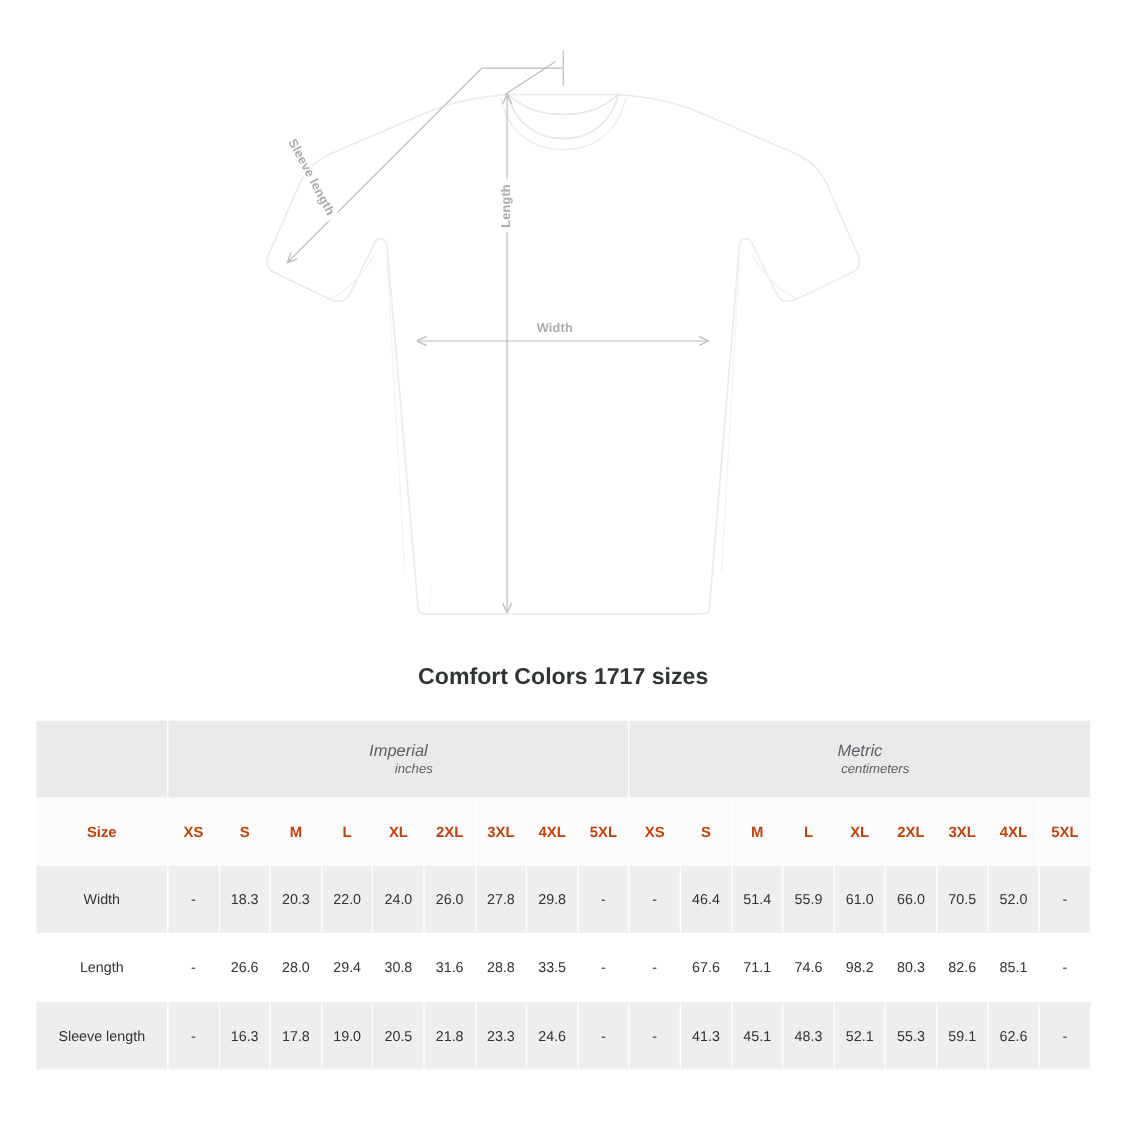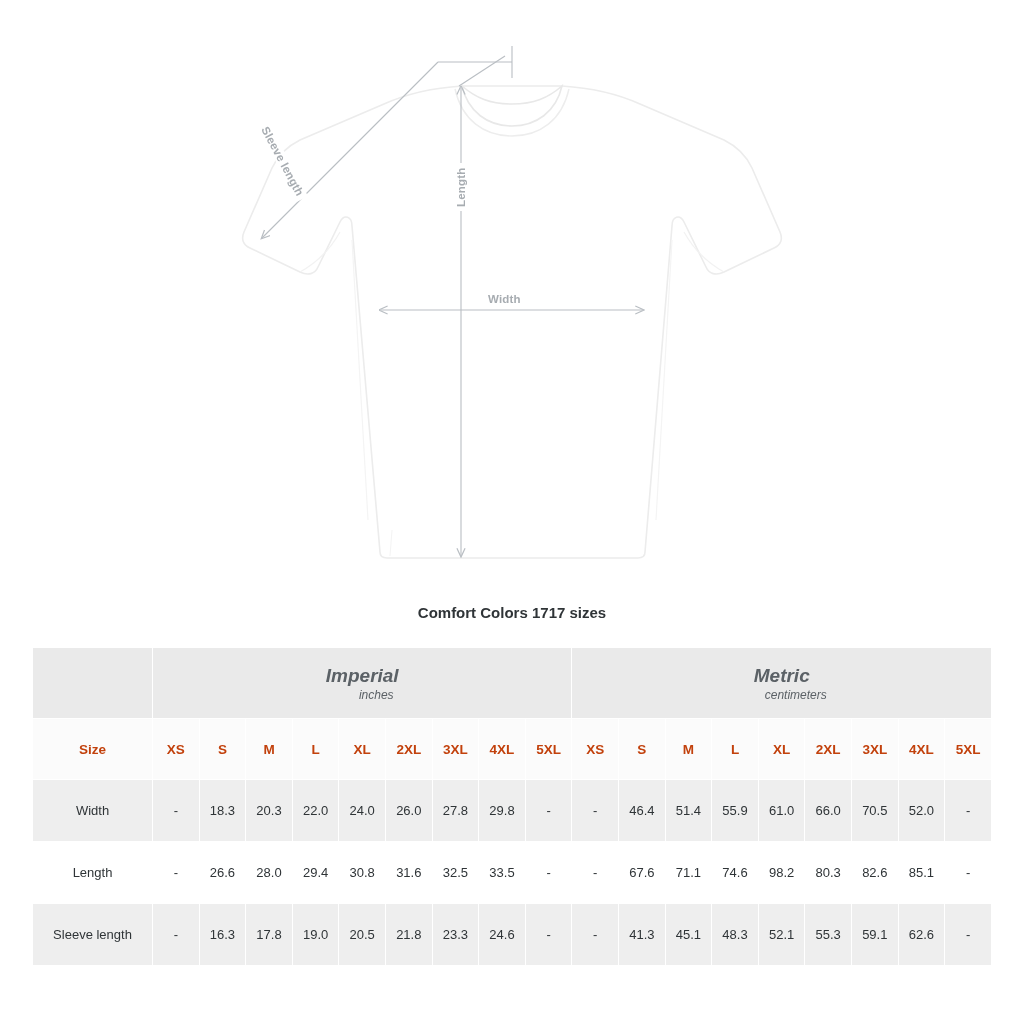--- a/index.html
+++ b/index.html
@@ -61,21 +61,21 @@
     background: #fff;
     padding: 0 4px;
   }
 
   
   .titles {
     text-align: center;
     margin-top: 16px;
   }
   .chart-title {
-    font-size: 15px;
+    font-size: 21px;
     font-weight: bold;
     color: #2f3437;
     margin: 0;
   }
   .chart-note {
     font-size: 12.5px;
     font-style: italic;
     color: #3d4246;
     margin: 10px 0 0 0;
   }
@@ -95,23 +95,23 @@
     font-size: 13px;
     color: #2f3437;
     font-weight: normal;
   }
   tr.unit-row td {
     background: #eaeaea;
     height: 68px;
     vertical-align: middle;
   }
   .unit-name {
-    font-size: 19px;
+    font-size: 15px;
     font-style: italic;
-    font-weight: bold;
+    font-weight: normal;
     color: #5b6166;
     display: block;
     line-height: 1.25;
   }
   .unit-sub {
     font-size: 12px;
     font-style: italic;
     color: #5b6166;
     display: block;
     margin-left: 28px;
@@ -300,21 +300,21 @@
         </tr>
 
         <tr class="data-row">
           <td class="row-head">Length</td>
           <td>-</td>
           <td>26.6</td>
           <td>28.0</td>
           <td>29.4</td>
           <td>30.8</td>
           <td>31.6</td>
-          <td>32.5</td>
+          <td>28.8</td>
           <td>33.5</td>
           <td>-</td>
           <td>-</td>
           <td>67.6</td>
           <td>71.1</td>
           <td>74.6</td>
           <td>98.2</td>
           <td>80.3</td>
           <td>82.6</td>
           <td>85.1</td>

